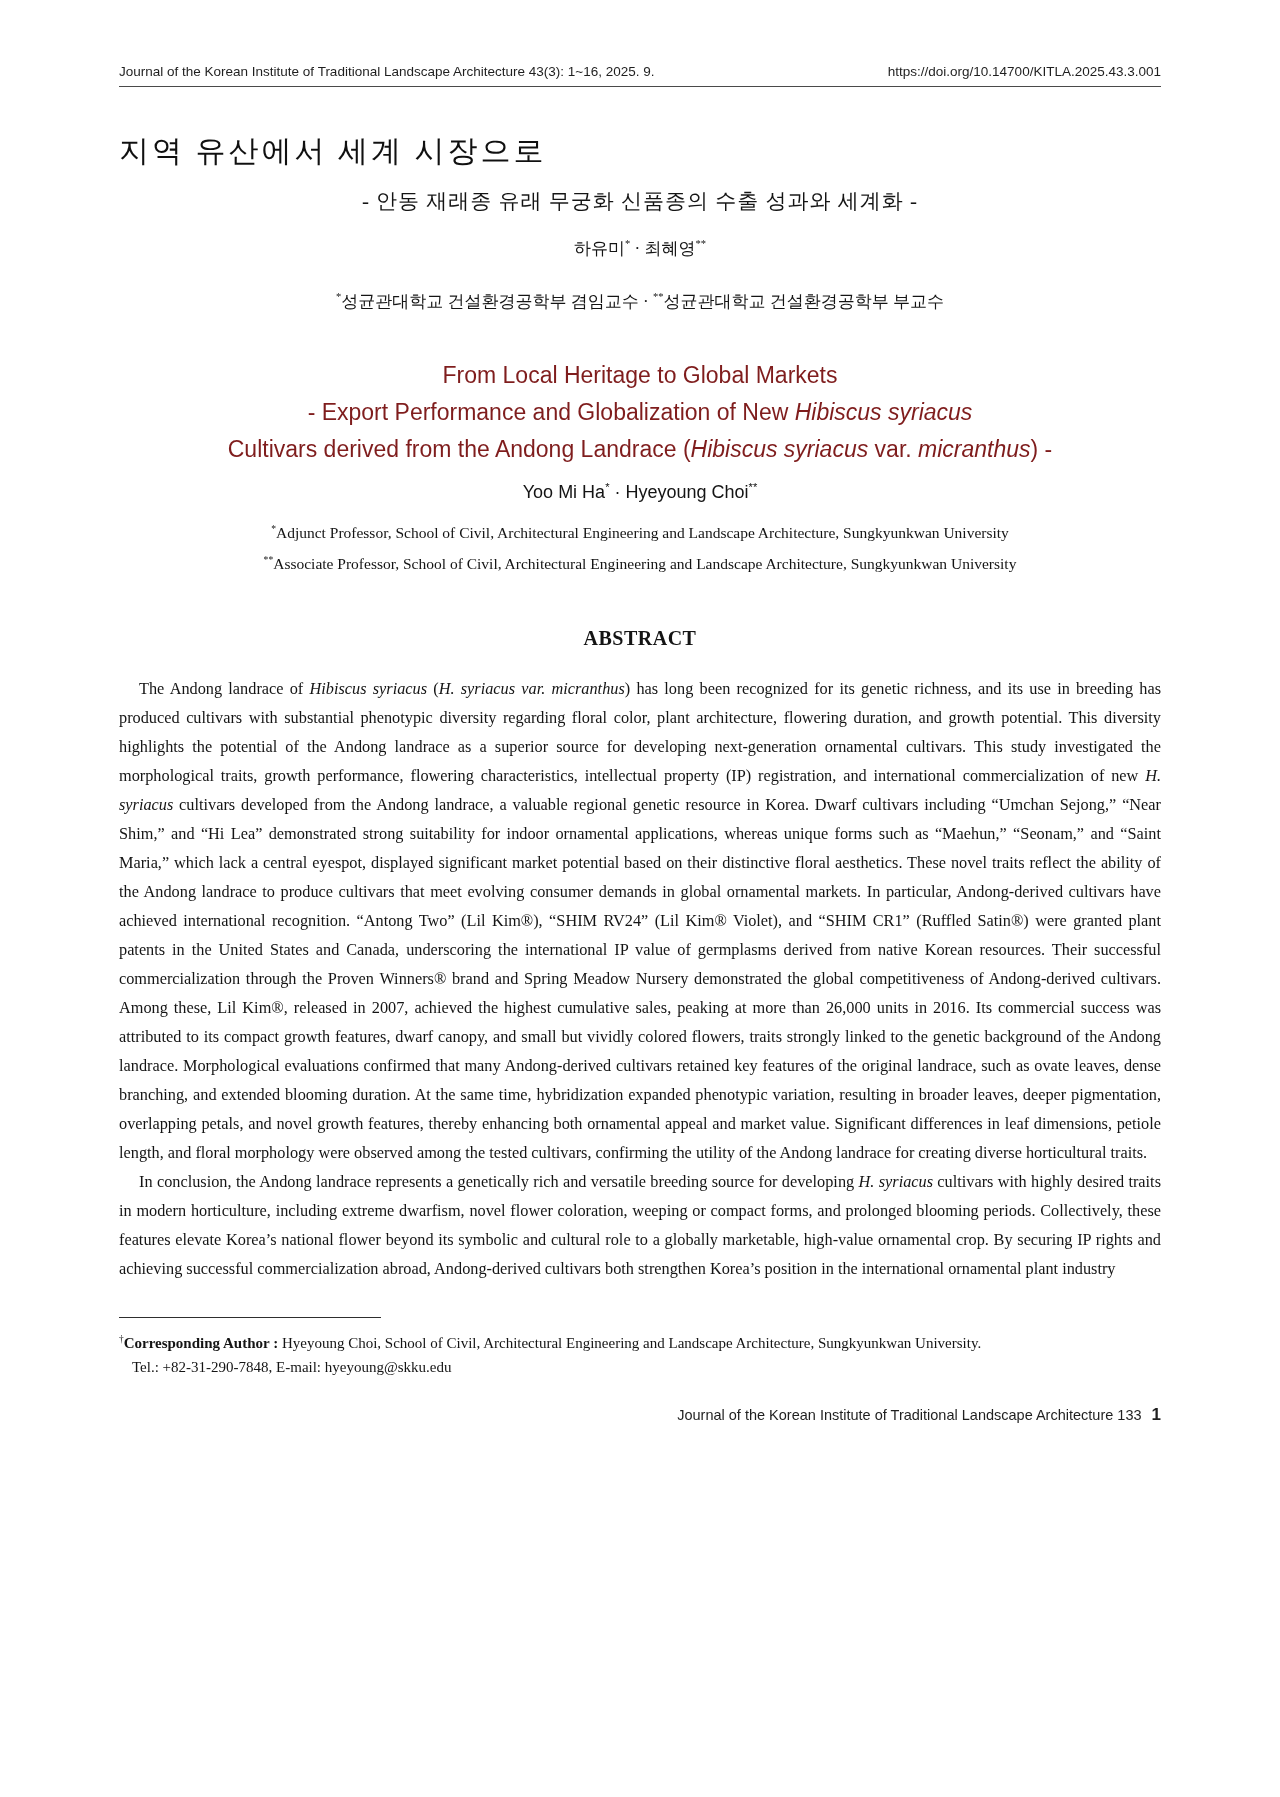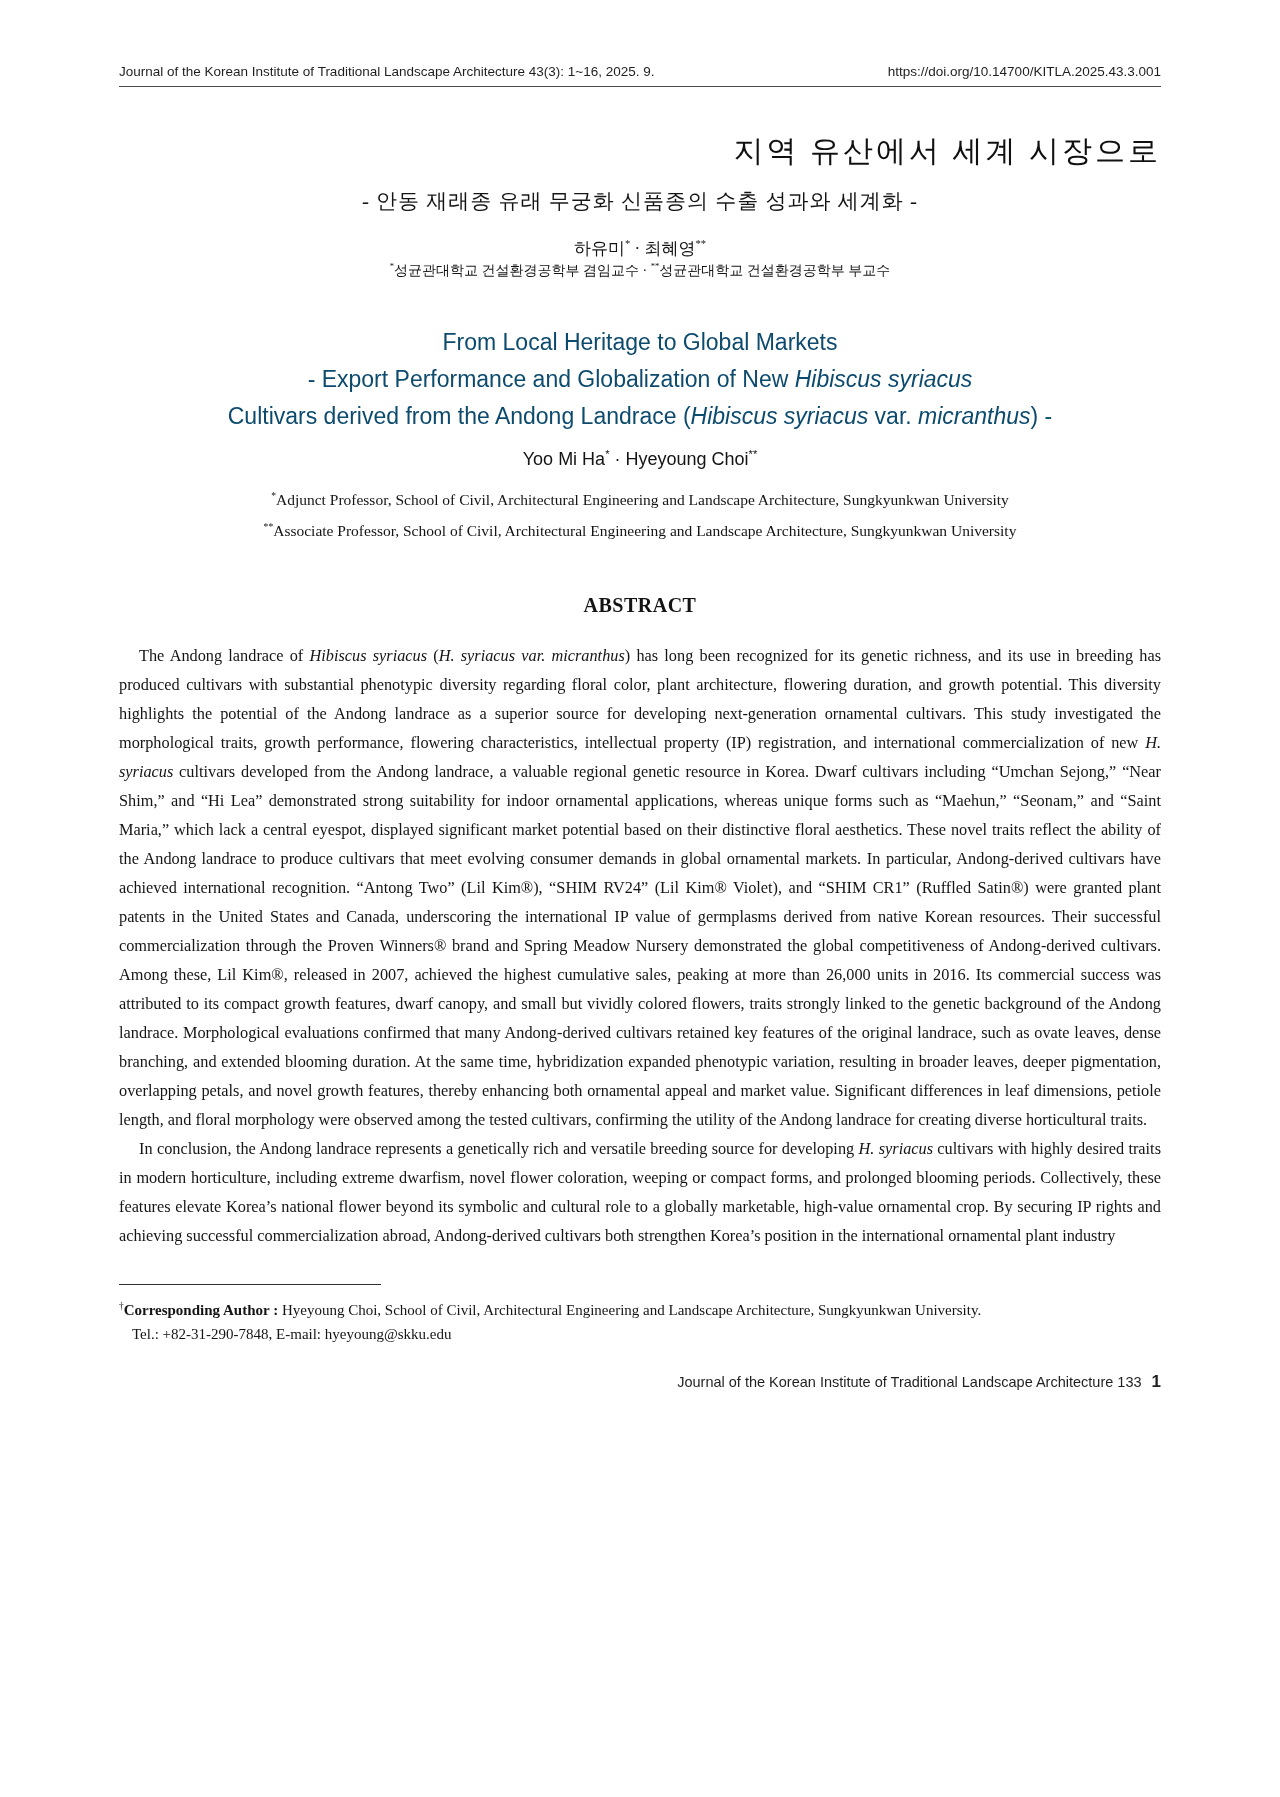--- a/index.html
+++ b/index.html
@@ -22,49 +22,49 @@
     justify-content: space-between;
     align-items: flex-end;
     font-family: "Liberation Sans", sans-serif;
     font-size: 13.5px;
     color: #1f1f1f;
     padding-bottom: 7px;
     border-bottom: 1.5px solid #4a4a4a;
   }
   .kr-title {
     margin-top: 44px;
-    text-align: right;
+    text-align: left;
     font-size: 30px;
     letter-spacing: 3px;
     color: #101010;
     font-weight: 500;
   }
   .kr-subtitle {
     margin-top: 15px;
     text-align: center;
     font-size: 21px;
     letter-spacing: 1px;
   }
   .kr-authors {
     margin-top: 22px;
     text-align: center;
     font-size: 17px;
   }
   .kr-affil {
-    margin-top: 1px;
+    margin-top: 30px;
     text-align: center;
-    font-size: 14px;
+    font-size: 17px;
   }
   .en-title {
     margin-top: 44px;
     text-align: center;
     font-family: "Liberation Sans", sans-serif;
     font-size: 23px;
     line-height: 37px;
-    color: #0c4a6e;
+    color: #7f1d1d;
   }
   .en-authors {
     margin-top: 13px;
     text-align: center;
     font-family: "Liberation Sans", sans-serif;
     font-size: 18px;
   }
   .en-affil {
     margin-top: 12px;
     text-align: center;

